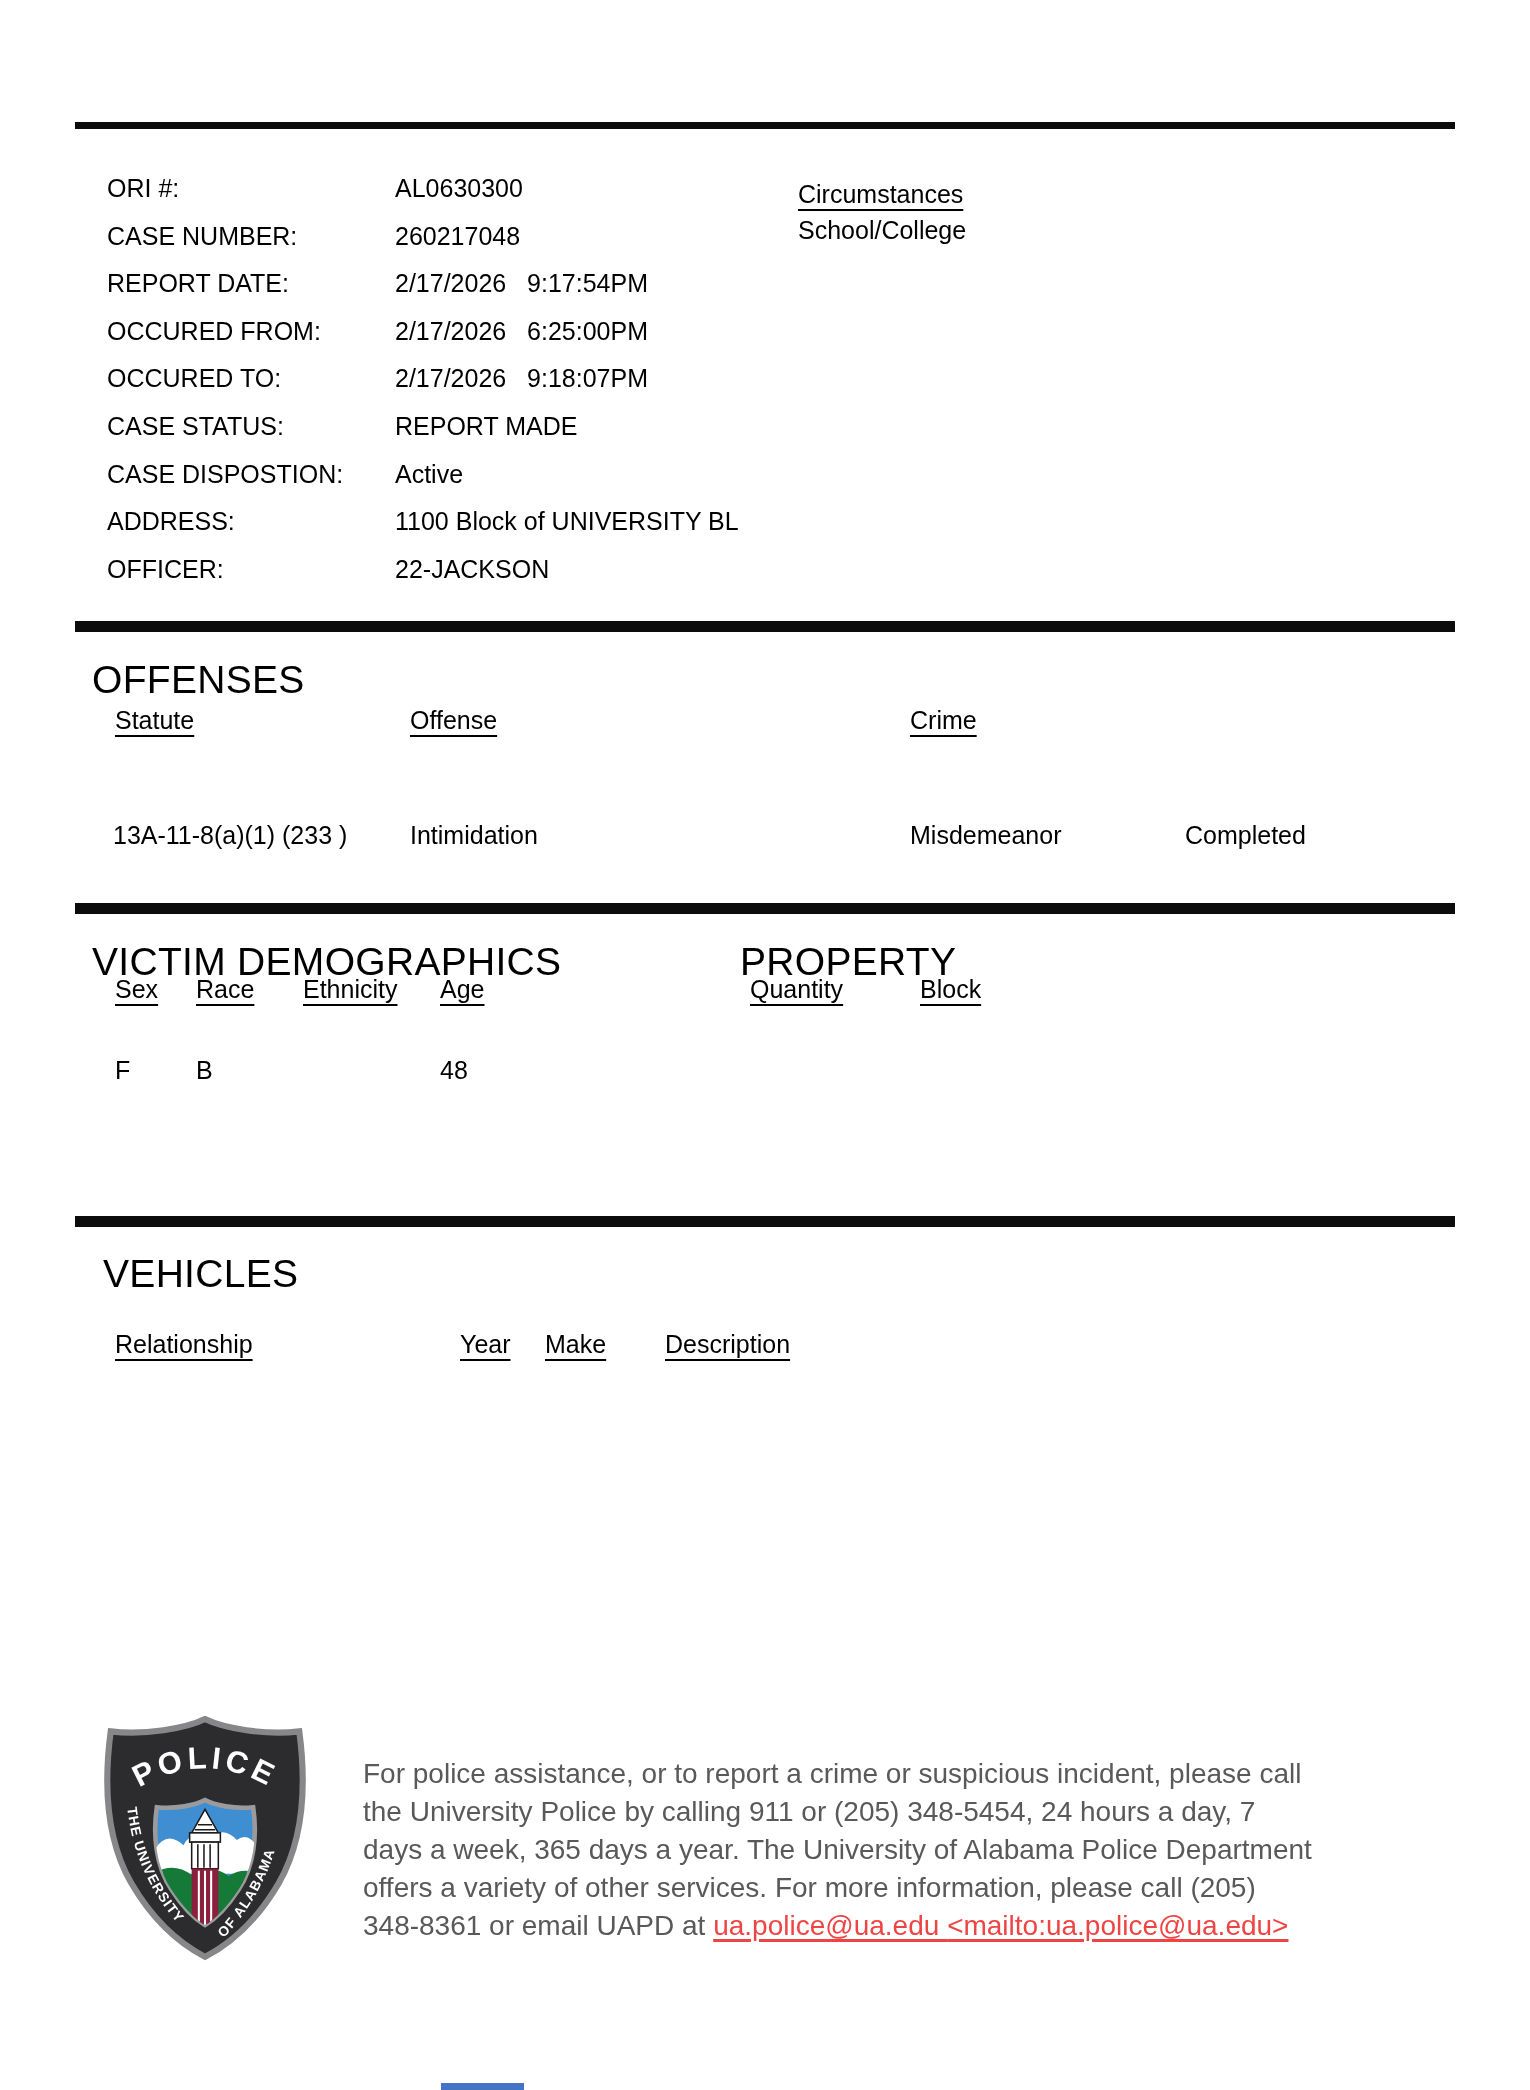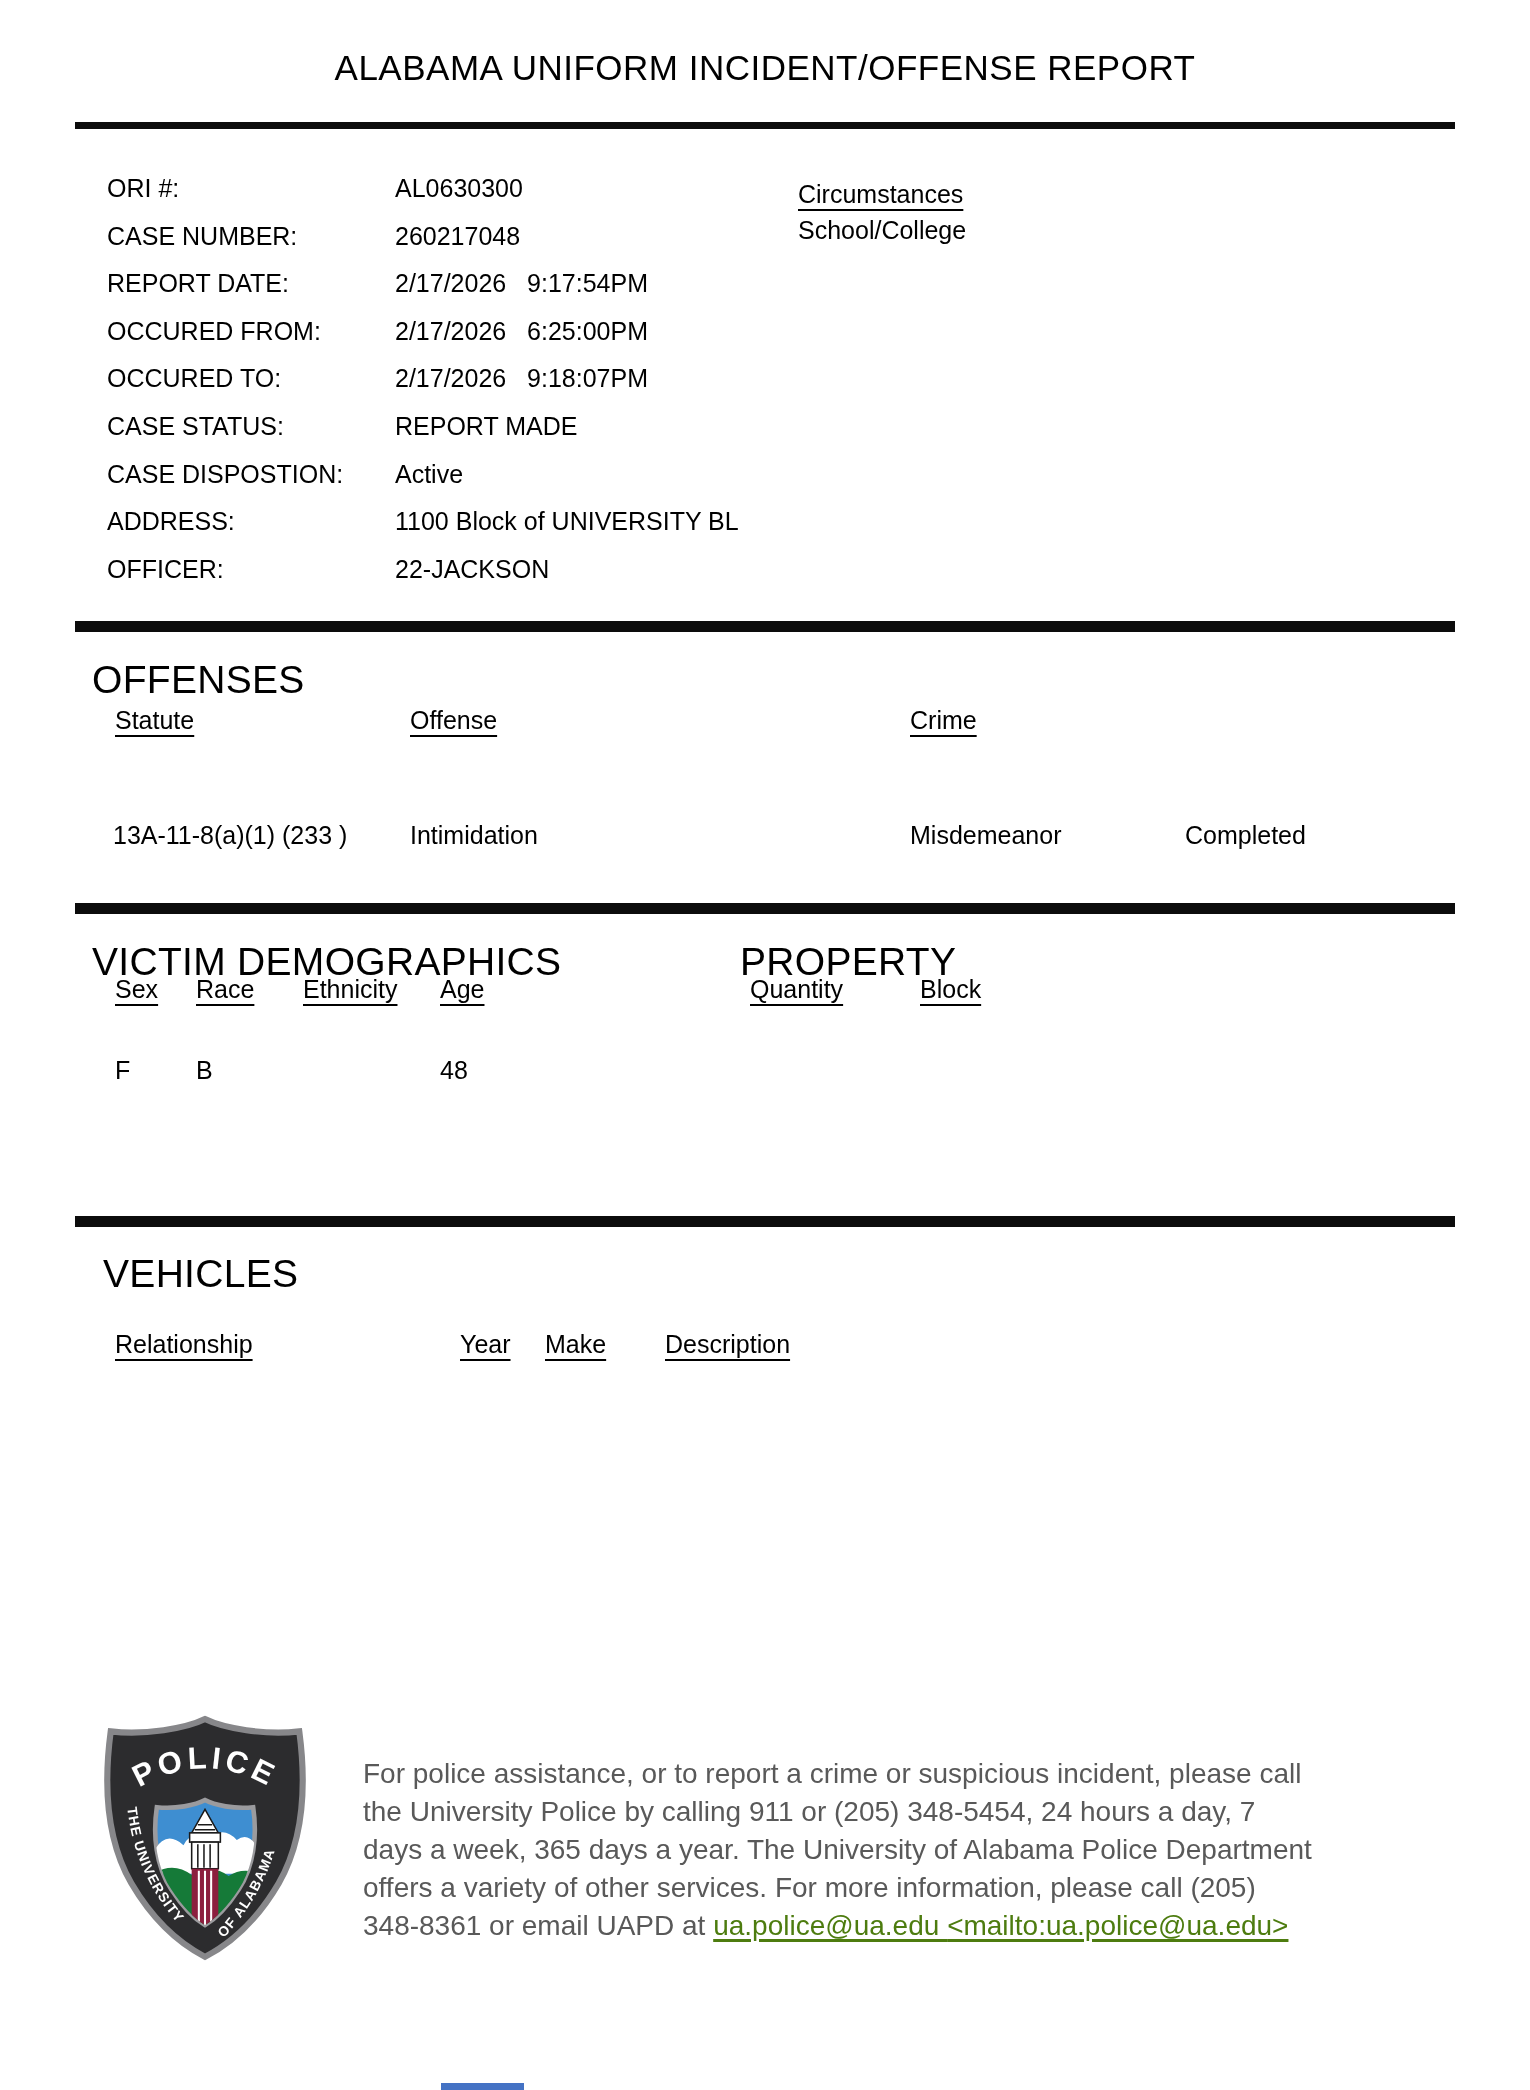--- a/index.html
+++ b/index.html
@@ -21,32 +21,31 @@
   .fvalue{position:absolute;left:288px;top:0;white-space:pre;}
   .circ{font-size:25px;line-height:36px;}
   .u{text-decoration:underline;text-underline-offset:6px;text-decoration-thickness:2px;}
   .section-h{font-size:39px;letter-spacing:0.3px;}
   .cell{position:absolute;top:0;font-size:25px;line-height:25px;white-space:pre;}
   .footer-text{
     left:363px;top:1727px;width:955px;
     font-size:28px;line-height:38px;color:#595959;
   }
   .report-link{
-    color:#4d7c0f;text-decoration:underline;
+    color:#ef4444;text-decoration:underline;
     text-decoration-thickness:3px;text-underline-offset:4px;
   }
   .badge-box{left:97px;top:1714px;width:216px;height:248px;}
   .partial-bar{left:441px;top:2083px;width:83px;height:7px;background:#4472c4;}
 </style>
 </head>
 <body>
 
 <div class="page">
 
-  <div class="abs title">ALABAMA UNIFORM INCIDENT/OFFENSE REPORT</div>
   <div class="abs rule thin" style="top:122px;"></div>
 
   <div class="abs fields">
     <div class="frow">
       <span class="flabel">ORI #:</span>
       <span class="fvalue">AL0630300</span>
     </div>
     <div class="frow">
       <span class="flabel">CASE NUMBER:</span>
       <span class="fvalue">260217048</span>

